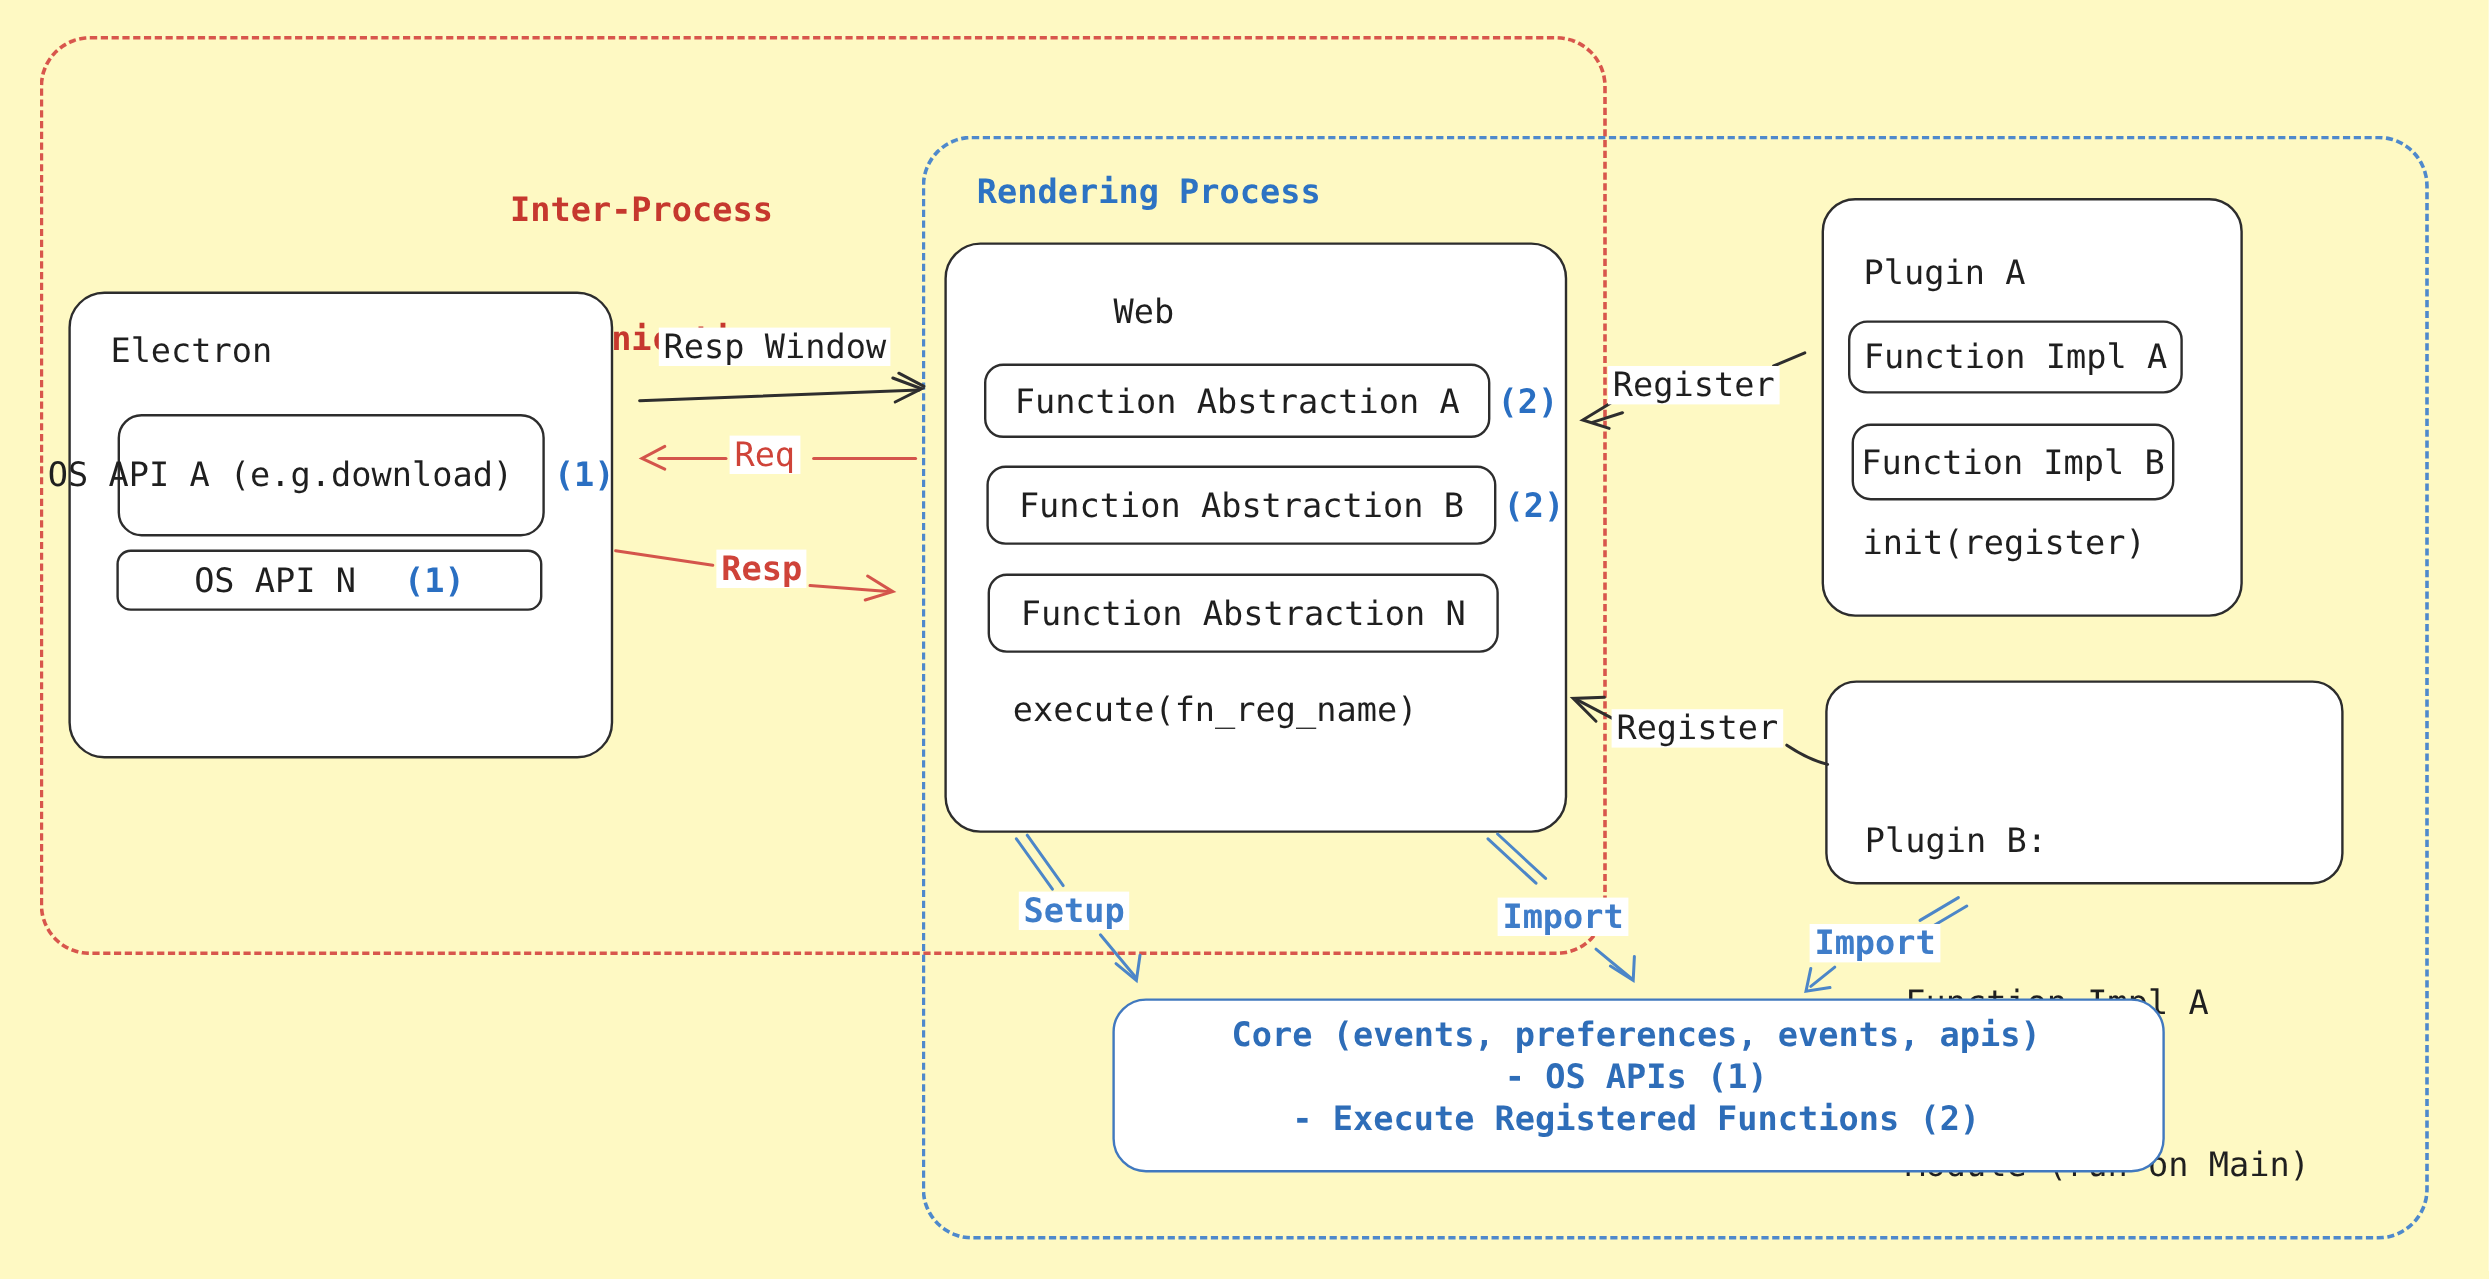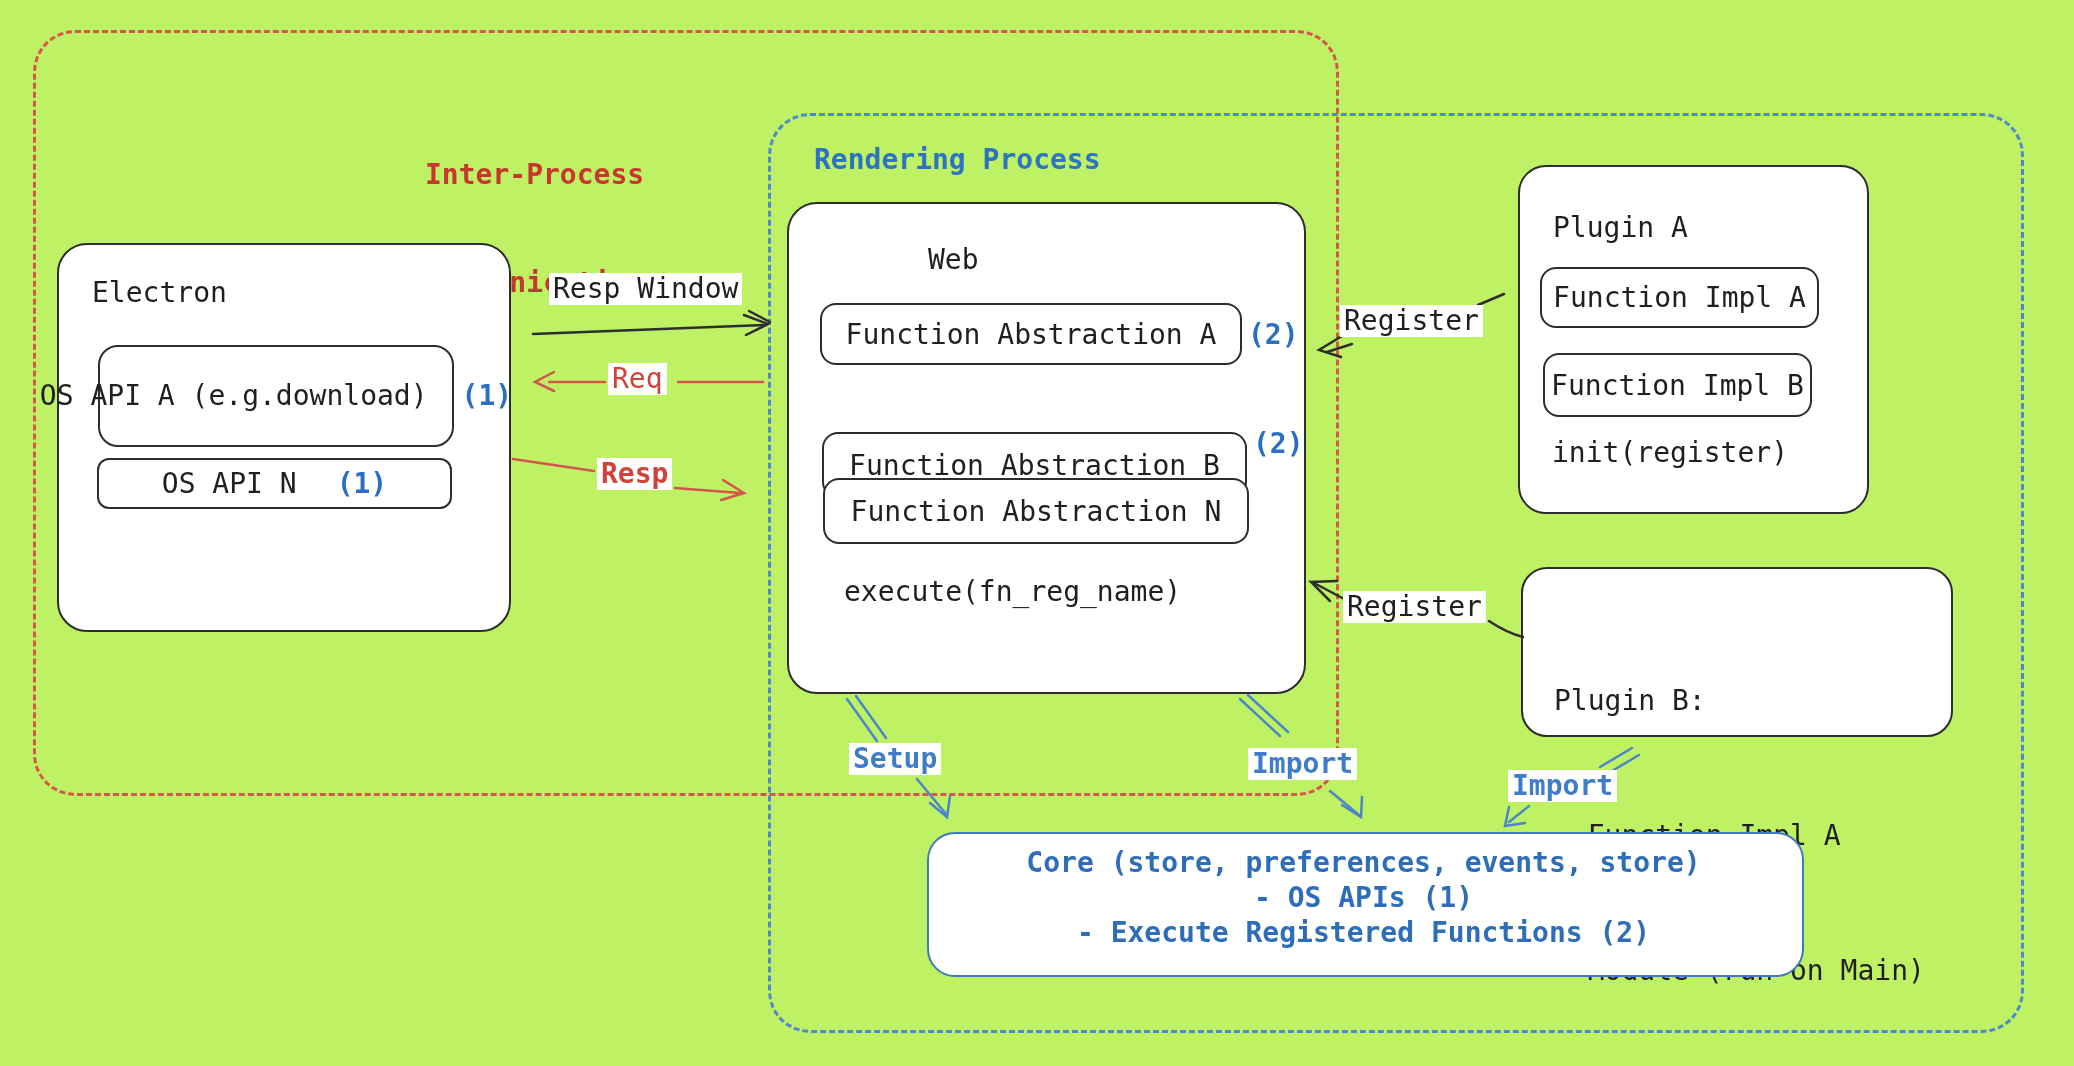--- a/index.html
+++ b/index.html
@@ -1,17 +1,17 @@
 <!DOCTYPE html>
 <html><head>
 <meta charset="utf-8">
 <style>
   html,body{margin:0;padding:0;background:#ffffff;}
   #canvas{
-    position:relative;width:2074px;height:1066px;background:#bef264;overflow:hidden;
+    position:relative;width:2074px;height:1066px;background:#fef9c3;overflow:hidden;
     font-family:"DejaVu Sans Mono","Liberation Mono",monospace;
     font-size:28px;color:#1f1f1f;
   }
   .abs{position:absolute;}
   .nowrap{white-space:pre;}
 
   
   #ipc-box{left:33px;top:30px;width:1300px;height:760px;border:3px dashed #d8564c;border-radius:42px;}
   #blue-box{left:768px;top:113px;width:1250px;height:914px;border:3px dashed #4e89cc;border-radius:42px;}
 
@@ -28,21 +28,21 @@
   #osapi-a{left:98px;top:345px;width:352px;height:98px;border-radius:20px;flex-direction:row;line-height:32px;}
   #osapi-n{left:97px;top:458px;width:351px;height:47px;border-radius:12px;}
   .badge{color:#2a6fc2;font-weight:bold;}
   .gap34{margin-left:34px;}
   .gap40{margin-left:40px;}
 
   #web-box{left:787px;top:202px;width:515px;height:488px;}
   #web-title{left:928px;top:243px;line-height:34px;}
   .fa-row{display:flex;align-items:center;}
   #fa-a{left:820px;top:303px;}  #fa-a .ibox{width:418px;height:58px;}
-  #fa-b{left:822px;top:388px;}  #fa-b .ibox{width:421px;height:62px;margin-top:44px;}
+  #fa-b{left:822px;top:388px;}  #fa-b .ibox{width:421px;height:62px;}
   #fa-n{left:823px;top:478px;}  #fa-n .ibox{width:422px;height:62px;}
   .fa-badge{margin-left:6px;}
   #execute-label{left:844px;top:575px;line-height:34px;}
 
   #plugin-a{left:1518px;top:165px;width:347px;height:345px;border-radius:28px;}
   #plugin-a-title{left:1553px;top:211px;line-height:34px;}
   #impl-a{left:1540px;top:267px;width:275px;height:57px;}
   #impl-b{left:1543px;top:353px;width:265px;height:60px;}
   #init-label{left:1552px;top:436px;line-height:34px;}
 
@@ -127,21 +127,21 @@
 
   <div class="abs sbox" id="plugin-b"></div>
   <div class="abs nowrap" id="plugin-b-text">
     <div>Plugin B:</div>
     <div>- Function Impl A</div>
     <div>- Module (run on Main)</div>
   </div>
 
   <div class="abs" id="core-box"></div>
   <div class="abs" id="core-text">
-    <div class="nowrap">Core (store, preferences, events, store)</div>
+    <div class="nowrap">Core (events, preferences, events, apis)</div>
     <div class="nowrap">- OS APIs (1)</div>
     <div class="nowrap">- Execute Registered Functions (2)</div>
   </div>
 
   <svg class="abs" id="arrow-layer" width="2074" height="1066" viewBox="0 0 2074 1066">
 
     <g stroke="#2e2e2e" stroke-width="2.5" fill="none" stroke-linecap="round">
       <path d="M533,334 L766,325"></path>
       <path d="M744,315 L768,324 L746,335"></path>
       <path d="M749,311 L770,322"></path>

